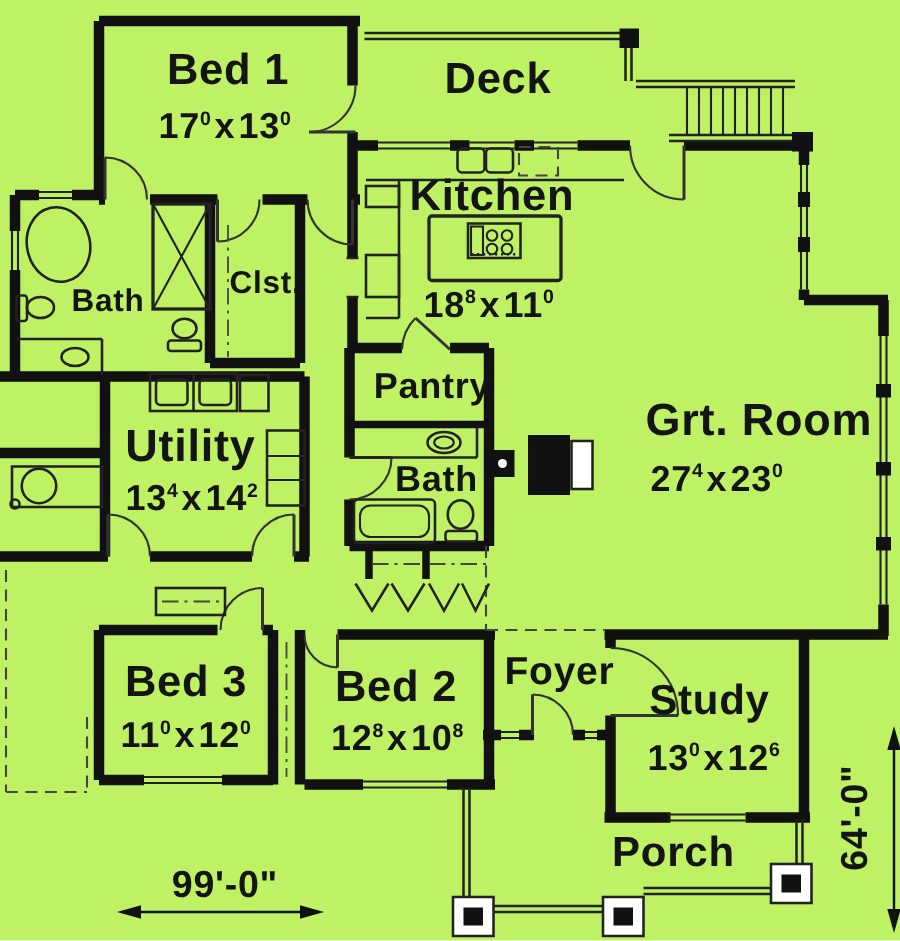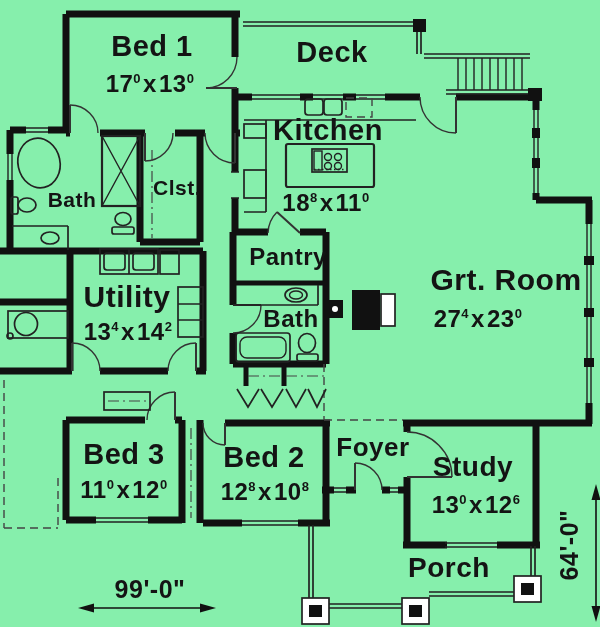--- a/index.html
+++ b/index.html
@@ -1,16 +1,16 @@
 <!DOCTYPE html>
 <html><head>
 <meta charset="utf-8">
 <style>
   html,body{margin:0;padding:0;background:#ffffff;}
-  .stage{width:600px;height:627px;position:relative;background:#86efac;}
+  .stage{width:600px;height:627px;position:relative;background:#bef264;}
   svg{display:block;}
   .wall{stroke:#111;stroke-width:7;fill:none;stroke-linecap:butt;}
   .wall5{stroke:#111;stroke-width:5;fill:none;}
   .win{stroke:#222;stroke-width:1.4;fill:none;}
   .thin{stroke:#222;stroke-width:1.7;fill:none;}
   .thin2{stroke:#222;stroke-width:2.2;fill:none;}
   .door{stroke:#333;stroke-width:1.4;fill:none;}
   .leaf{stroke:#333;stroke-width:2;fill:none;}
   .dash{stroke:#444;stroke-width:1.4;fill:none;stroke-dasharray:8 5;}
   .dashdot{stroke:#444;stroke-width:1.2;fill:none;stroke-dasharray:11 4 2 4;}

